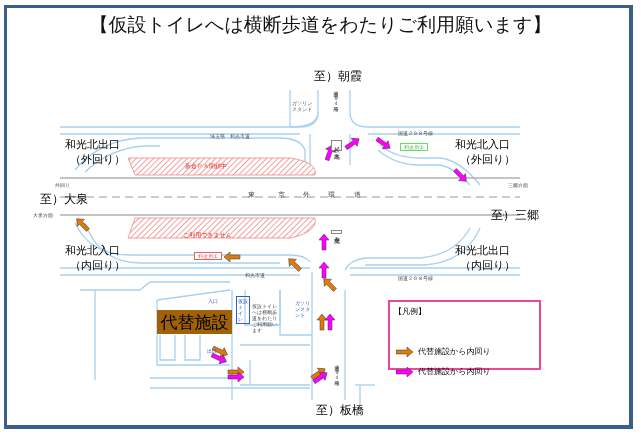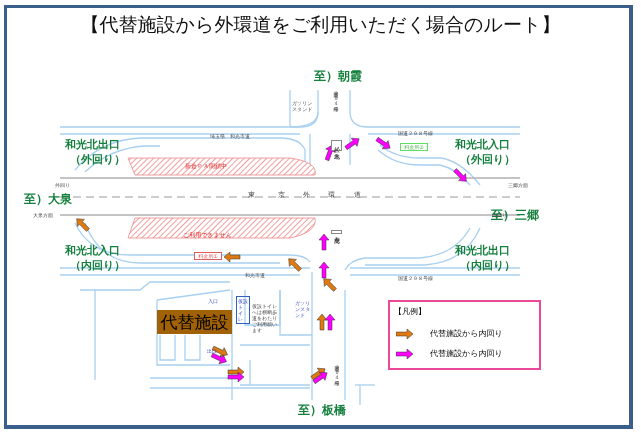--- a/index.html
+++ b/index.html
@@ -1,35 +1,35 @@
 <!DOCTYPE html>
 <html><head>
 <meta charset="utf-8">
 <style>
   html,body{margin:0;padding:0;background:#fff;}
   body{width:641px;height:437px;position:relative;overflow:hidden;font-family:"DejaVu Sans",sans-serif;}
   .frame{position:absolute;left:4px;top:5px;width:629px;height:424px;border:3px solid #3a5f8a;border-right-width:4px;border-bottom-width:4px;box-sizing:border-box;background:#fff;}
   .title{position:absolute;left:0;top:12px;width:641px;text-align:center;font-size:19px;color:#111;letter-spacing:0px;}
   svg{position:absolute;left:0;top:0;}
-  .lbl{position:absolute;font-weight:bold;font-size:11px;color:#15803d;white-space:nowrap;}
+  .lbl{position:absolute;font-weight:normal;font-size:11px;color:#000000;white-space:nowrap;}
   .dest{font-size:12px;}
   .small{position:absolute;font-size:5px;color:#444;white-space:nowrap;}
   .vtxt{position:absolute;font-size:5px;color:#444;writing-mode:vertical-rl;}
   .alt{position:absolute;left:157px;top:310px;width:75px;height:24px;background:#a16207;color:#000;font-size:17px;line-height:24px;text-align:center;}
   .legend{position:absolute;left:388px;top:300px;width:153px;height:70px;border:2px solid #ec4899;box-sizing:border-box;background:#fff;}
   .legend .lt{position:absolute;left:4px;top:4px;font-size:8px;}
-  .legend .row{position:absolute;left:6px;font-size:8px;display:flex;align-items:center;gap:16px;}
+  .legend .row{position:absolute;left:6px;font-size:8px;display:flex;align-items:center;gap:4px;margin-top:18px;}
   .sign{position:absolute;border:1px solid #888;background:#fff;font-size:6px;color:#333;writing-mode:vertical-rl;padding:1px 0;text-align:center;}
   .booth{position:absolute;font-size:5px;text-align:center;background:#fff;}
 </style>
 </head>
 <body>
 
 <div class="frame"></div>
-<div class="title">【代替施設から外環道をご利用いただく場合のルート】</div>
+<div class="title">【仮設トイレへは横断歩道をわたりご利用願います】</div>
 
 <svg width="641" height="437">
   <defs>
     <pattern id="hatch" width="4" height="4" patternUnits="userSpaceOnUse" patternTransform="rotate(45)">
       <rect width="4" height="4" fill="#fff"></rect>
       <line x1="0" y1="0" x2="0" y2="4" stroke="#e86060" stroke-width="1.2"></line>
     </pattern>
   </defs>
   <g fill="none" stroke="#a8d0f0" stroke-width="1.3">
 
@@ -108,22 +108,22 @@
     <polygon points="0,-2 10,-2 10,-5 16,0 10,5 10,2 0,2" transform="translate(346,148) rotate(-35)"></polygon>
     <polygon points="0,-2 10,-2 10,-5 16,0 10,5 10,2 0,2" transform="translate(377,139) rotate(35)"></polygon>
     <polygon points="0,-2 10,-2 10,-5 16,0 10,5 10,2 0,2" transform="translate(455,170) rotate(45)"></polygon>
     <polygon points="0,-2 10,-2 10,-5 16,0 10,5 10,2 0,2" transform="translate(212,355) rotate(25)"></polygon>
     <polygon points="0,-2 10,-2 10,-5 16,0 10,5 10,2 0,2" transform="translate(228,377)"></polygon>
     <polygon points="0,-2 10,-2 10,-5 16,0 10,5 10,2 0,2" transform="translate(314,382) rotate(-35)"></polygon>
   </g>
 </svg>
 
 <div class="lbl dest" style="left:314px;top:68px;">至）朝霞</div>
-<div class="lbl dest" style="left:298px;top:402px;">至）板橋</div>
-<div class="lbl dest" style="left:24px;top:191px;">至）大泉</div>
+<div class="lbl dest" style="left:316px;top:402px;">至）板橋</div>
+<div class="lbl dest" style="left:40px;top:191px;">至）大泉</div>
 <div class="lbl dest" style="left:491px;top:207px;">至）三郷</div>
 
 <div class="lbl" style="left:65px;top:137px;">和光北出口</div>
 <div class="lbl" style="left:70px;top:152px;">（外回り）</div>
 <div class="lbl" style="left:455px;top:137px;">和光北入口</div>
 <div class="lbl" style="left:460px;top:152px;">（外回り）</div>
 <div class="lbl" style="left:65px;top:243px;">和光北入口</div>
 <div class="lbl" style="left:70px;top:258px;">（内回り）</div>
 <div class="lbl" style="left:455px;top:243px;">和光北出口</div>
 <div class="lbl" style="left:460px;top:258px;">（内回り）</div>

